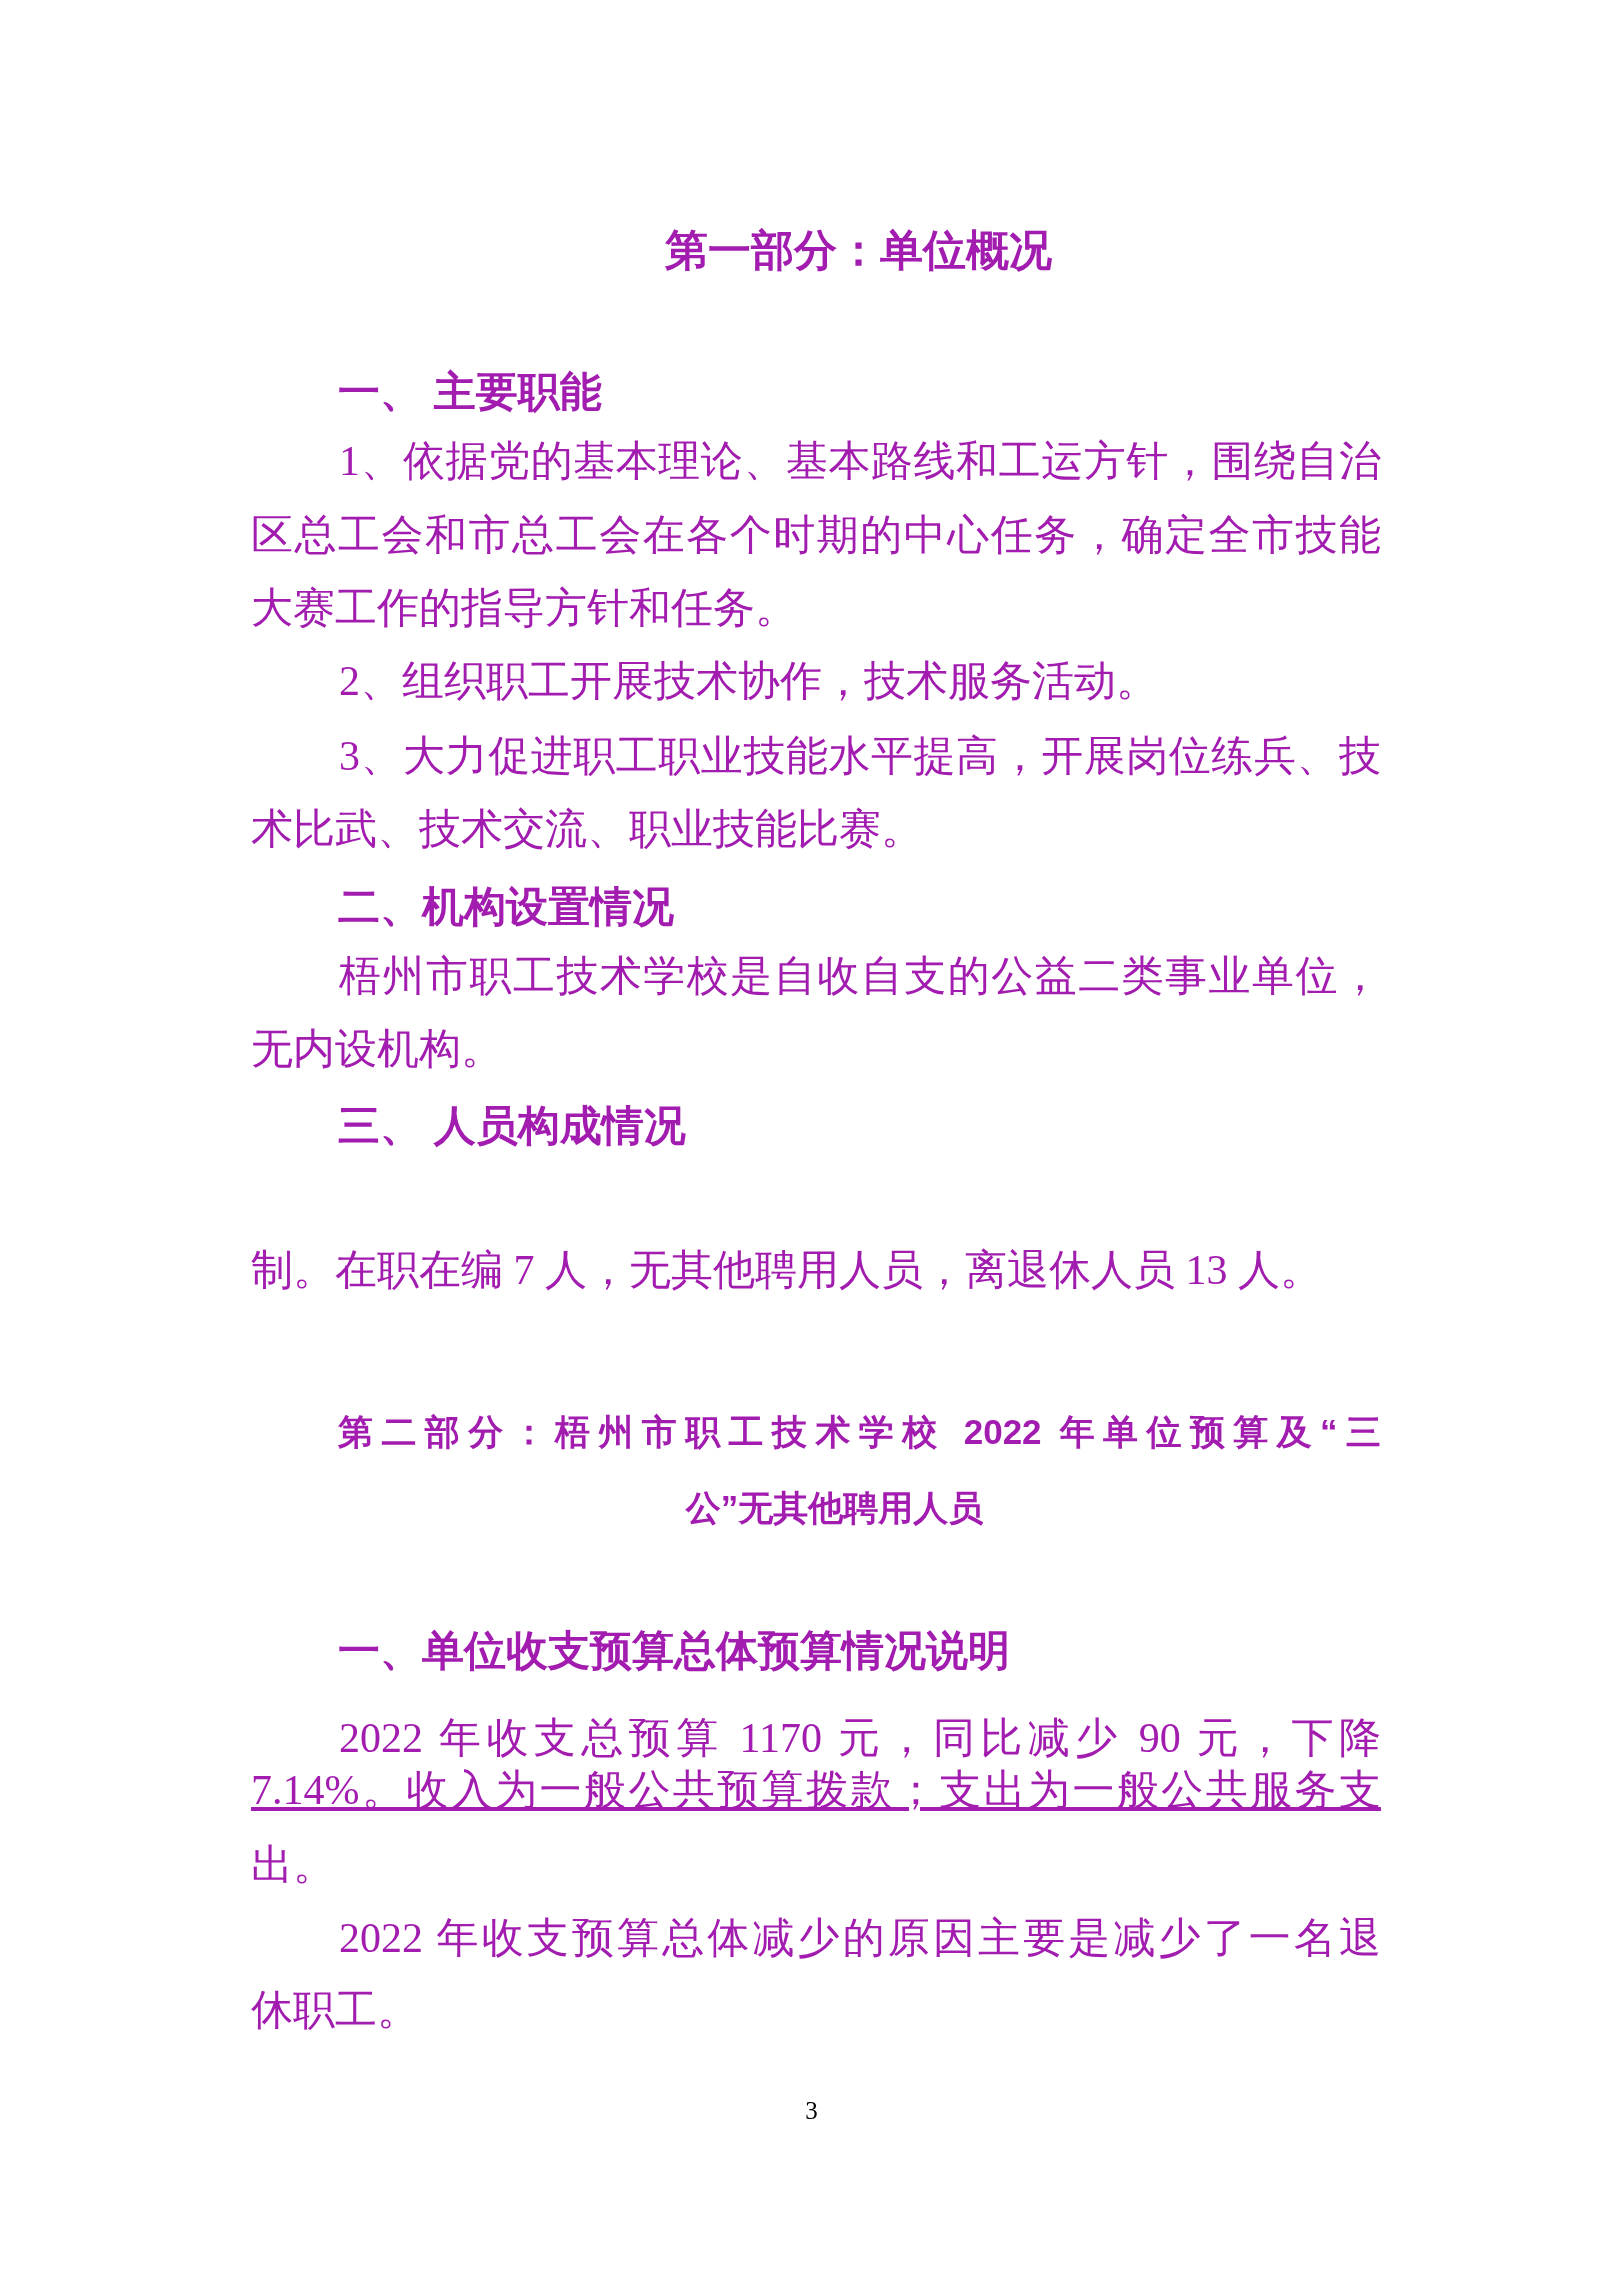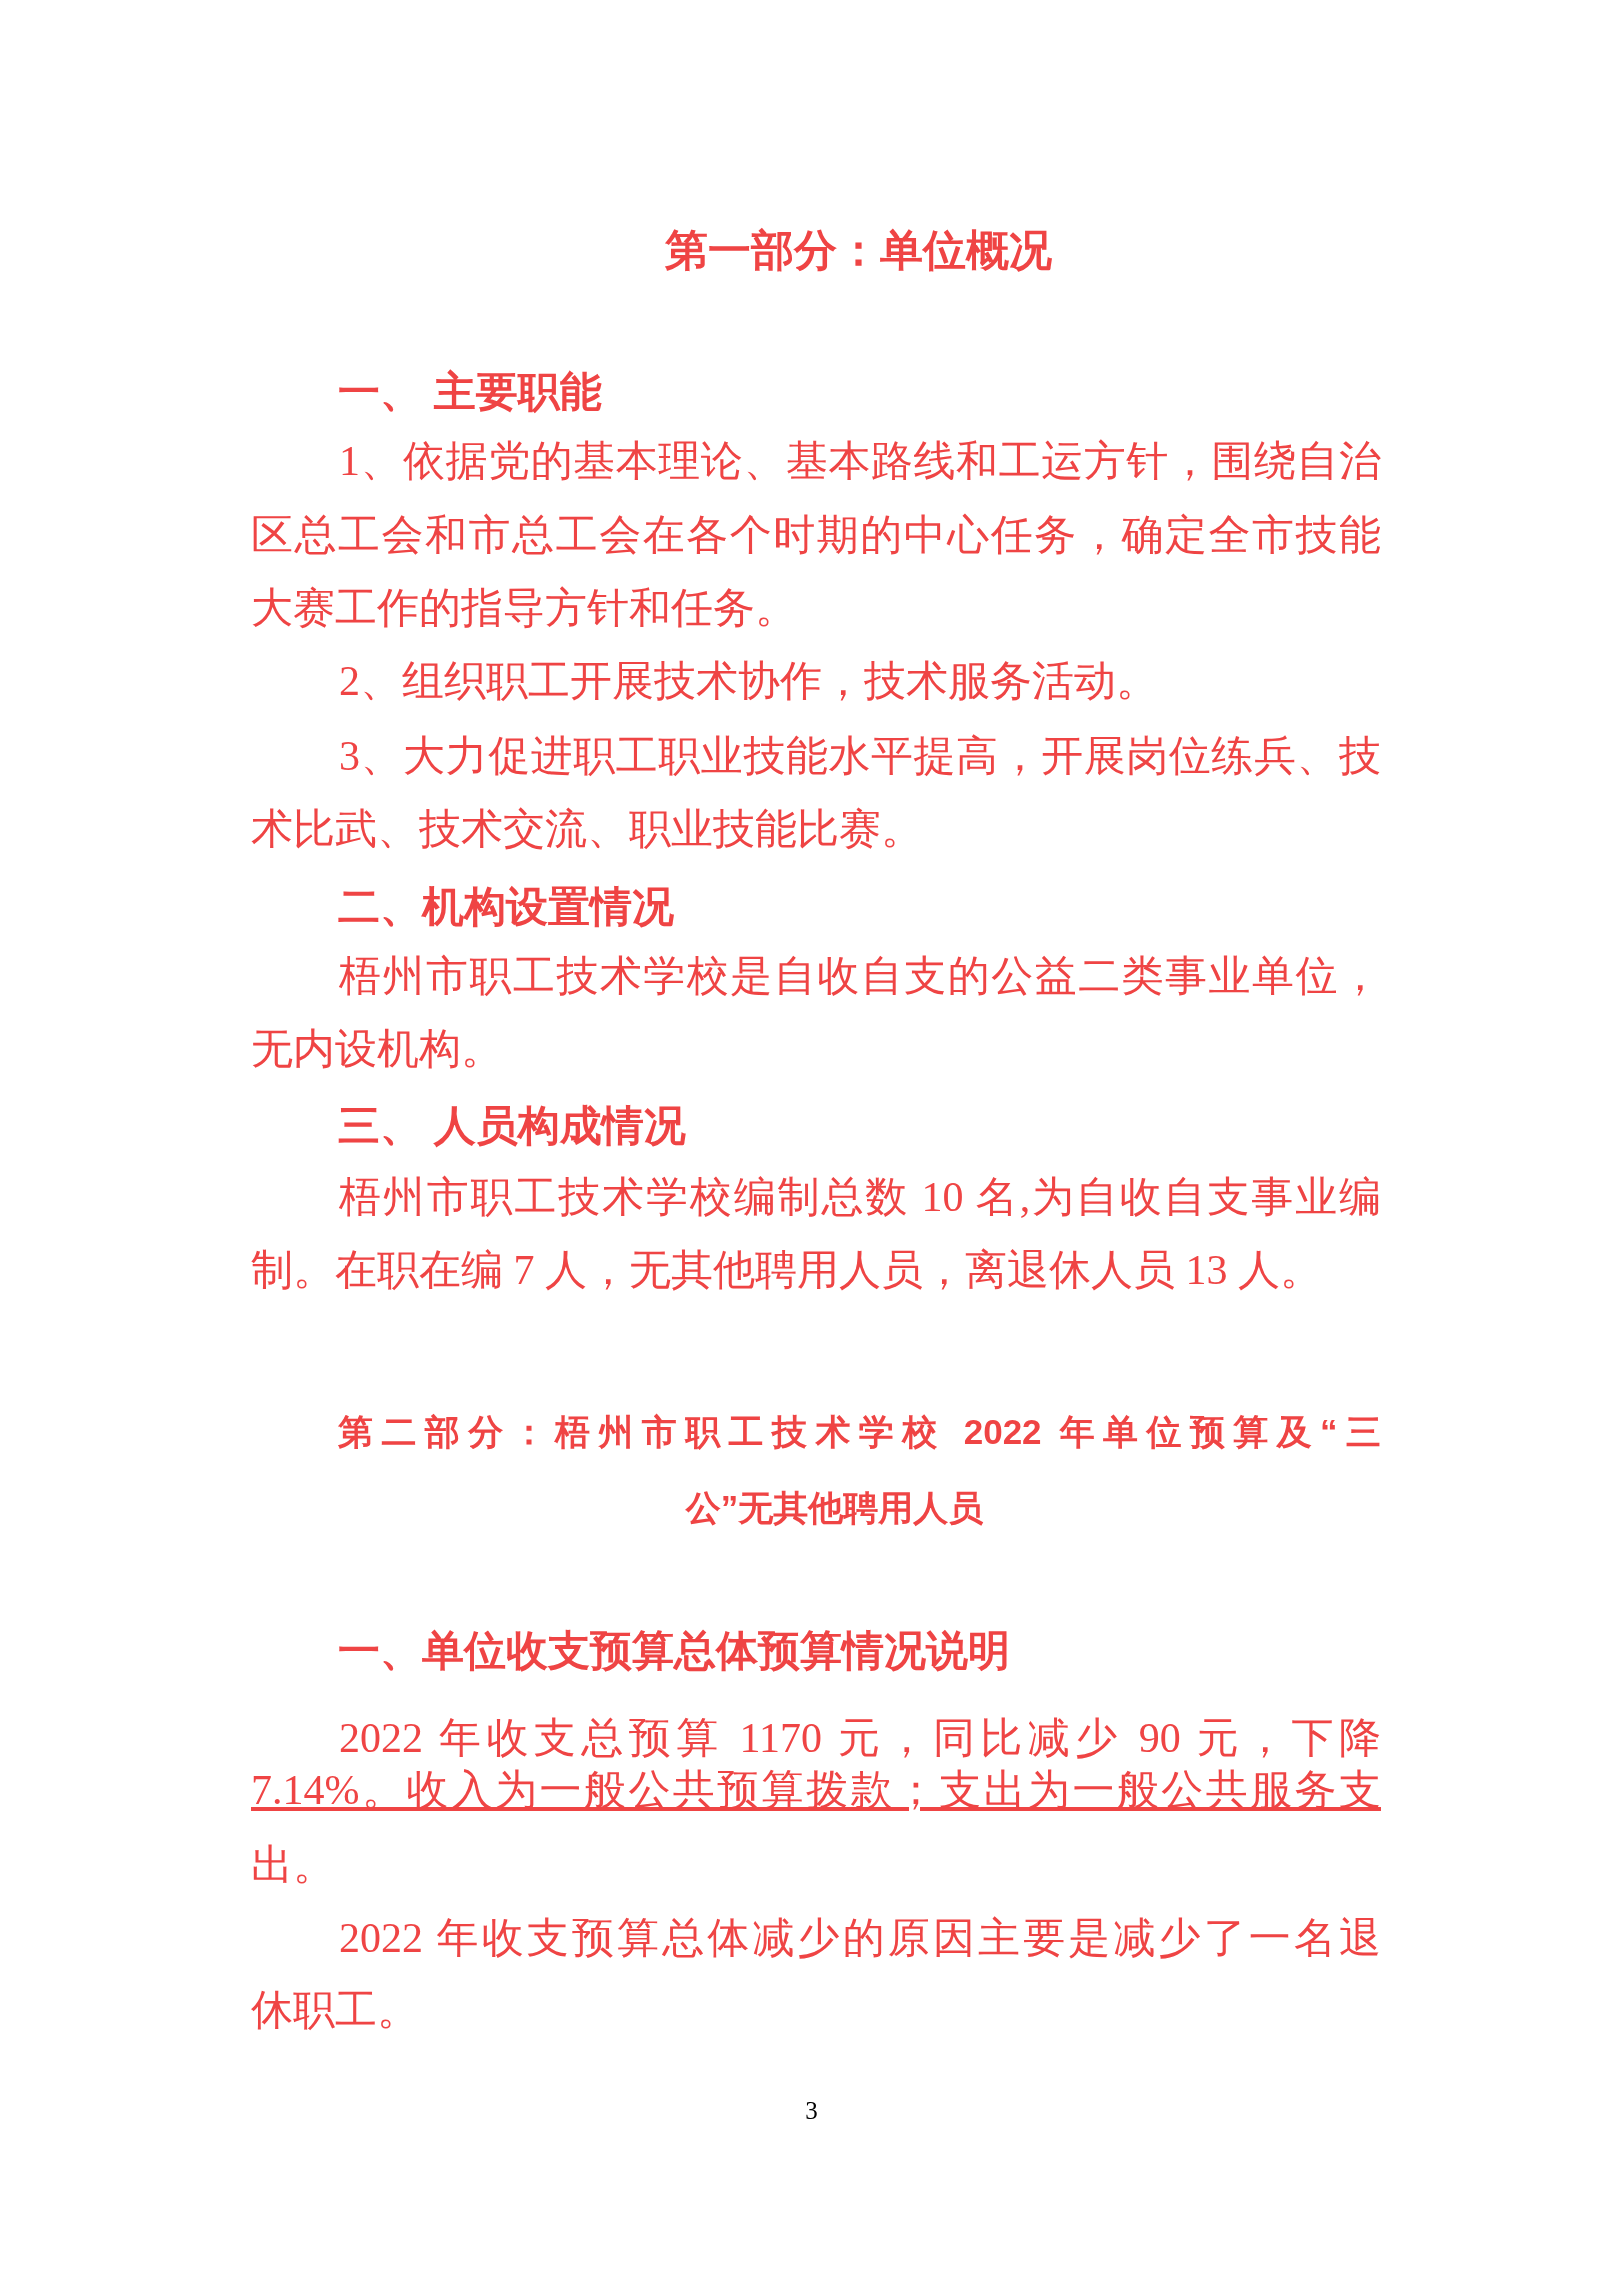--- a/index.html
+++ b/index.html
@@ -10,21 +10,21 @@
     background:#ffffff;
     overflow:hidden;
     color:#000;
   }
   .line{
     position:absolute;
     left:251px;
     width:1130px;
     font-size:42px;
     line-height:1.18;
-    color:#ef4444;
+    color:#a21caf;
     white-space:normal;
   }
   .serif{font-family:"Liberation Serif","DejaVu Serif",serif;}
   .hei{font-family:"Liberation Sans","DejaVu Sans",sans-serif;font-weight:700;}
   .jl{text-align:justify;text-align-last:justify;}
   .ind{text-indent:88px;}
   .hline{left:338px;width:auto;}
   .center{text-align:center;}
   .t1{font-size:43px;padding-left:85px;box-sizing:border-box;}
   .t2{font-size:35px;margin-top:16px;}
@@ -56,21 +56,20 @@
   <div class="line serif jl ind" style="top:732px;">3、大力促进职工职业技能水平提高，开展岗位练兵、技</div>
   <div class="line serif" style="top:805px;">术比武、技术交流、职业技能比赛。</div>
 
   <div class="line hei hline" style="top:882px;text-align:center;">二、机构设置情况</div>
 
   <div class="line serif jl ind" style="top:952px;">梧州市职工技术学校是自收自支的公益二类事业单位，</div>
   <div class="line serif" style="top:1025px;">无内设机构。</div>
 
   <div class="line hei hline" style="top:1101px;">三、 人员构成情况</div>
 
-  <div class="line serif jl ind" style="top:1173px;">梧州市职工技术学校编制总数 10 名,为自收自支事业编</div>
   <div class="line serif" style="top:1246px;">制。在职在编 7 人，无其他聘用人员，离退休人员 13 人。</div>
 
   <div class="line hei jl t2" style="top:1395px;left:338px;width:1043px;">第二部分：梧州市职工技术学校 2022 年单位预算及“三</div>
   <div class="line hei center t2 t2l2" style="top:1471px;">公”无其他聘用人员</div>
 
   <div class="line hei hline" style="top:1626px;">一、单位收支预算总体预算情况说明</div>
 
   <div class="line serif jl ind" style="top:1694px;margin-top:20px;">2022 年收支总预算 1170 元，同比减少 90 元，下降</div>
   <div class="line serif jl" style="top:1766px;text-decoration:underline;">7.14%。收入为一般公共预算拨款；支出为一般公共服务支</div>
   <div class="line serif" style="top:1841px;">出。</div>

